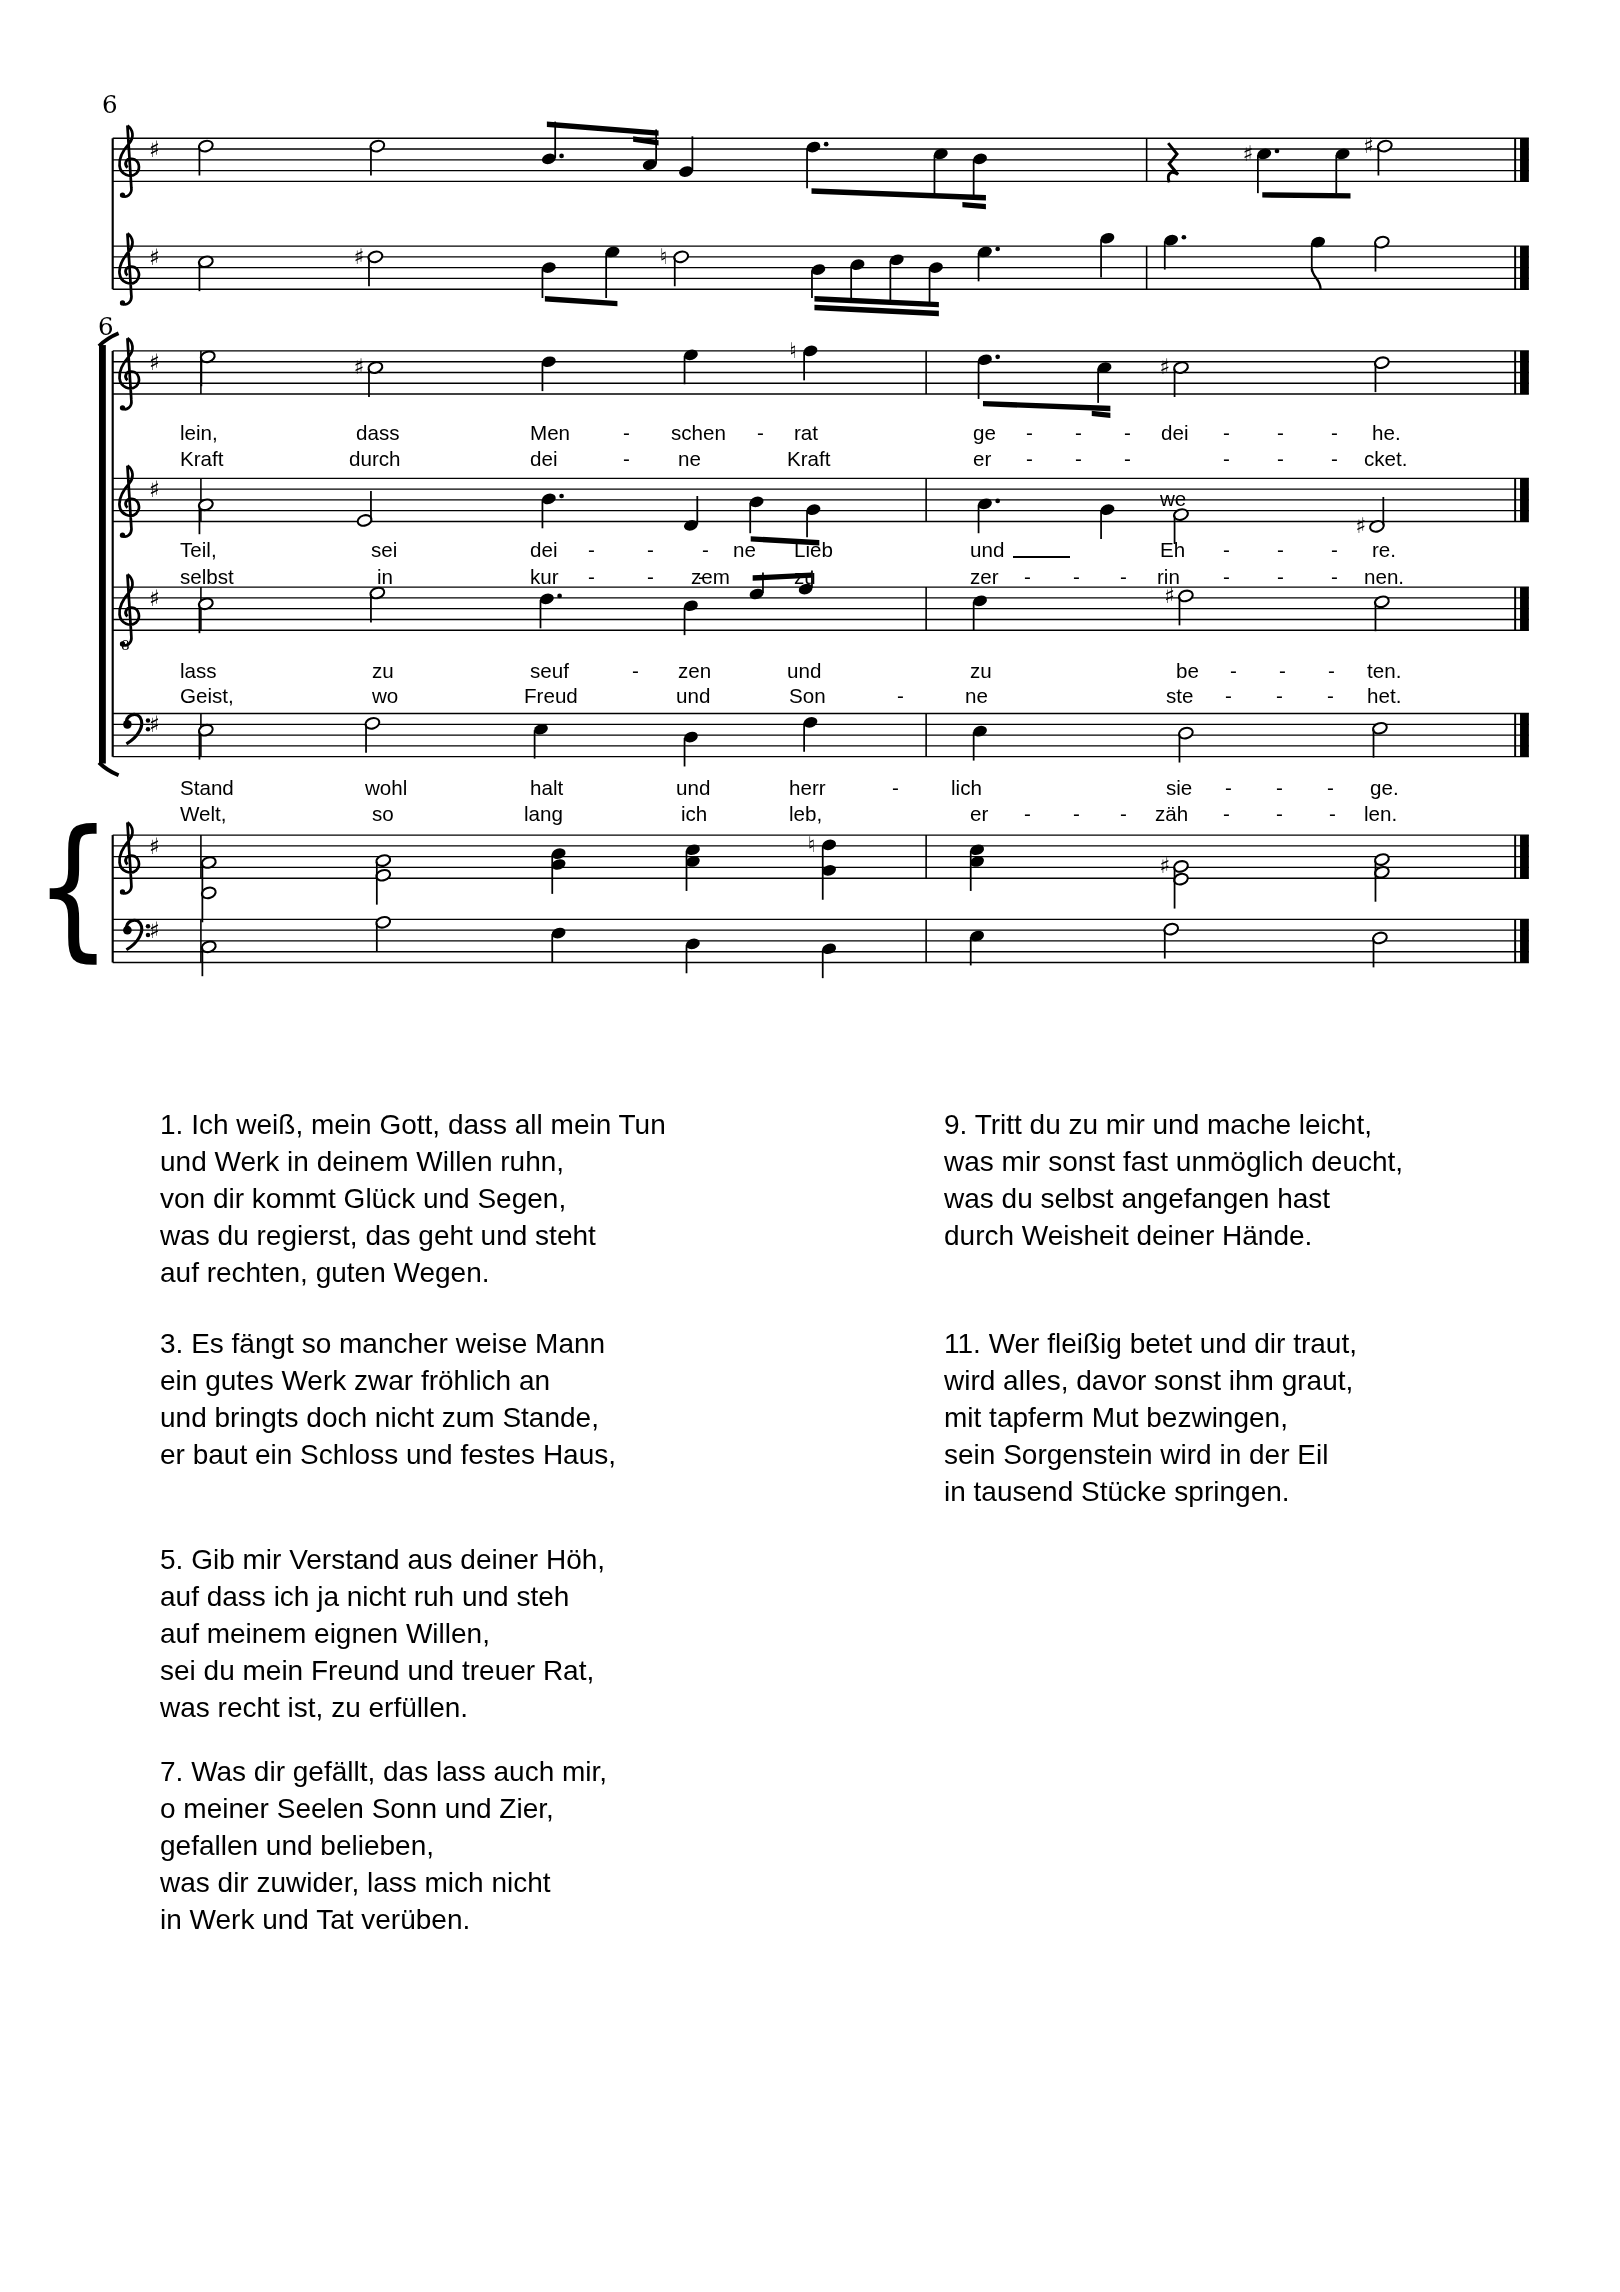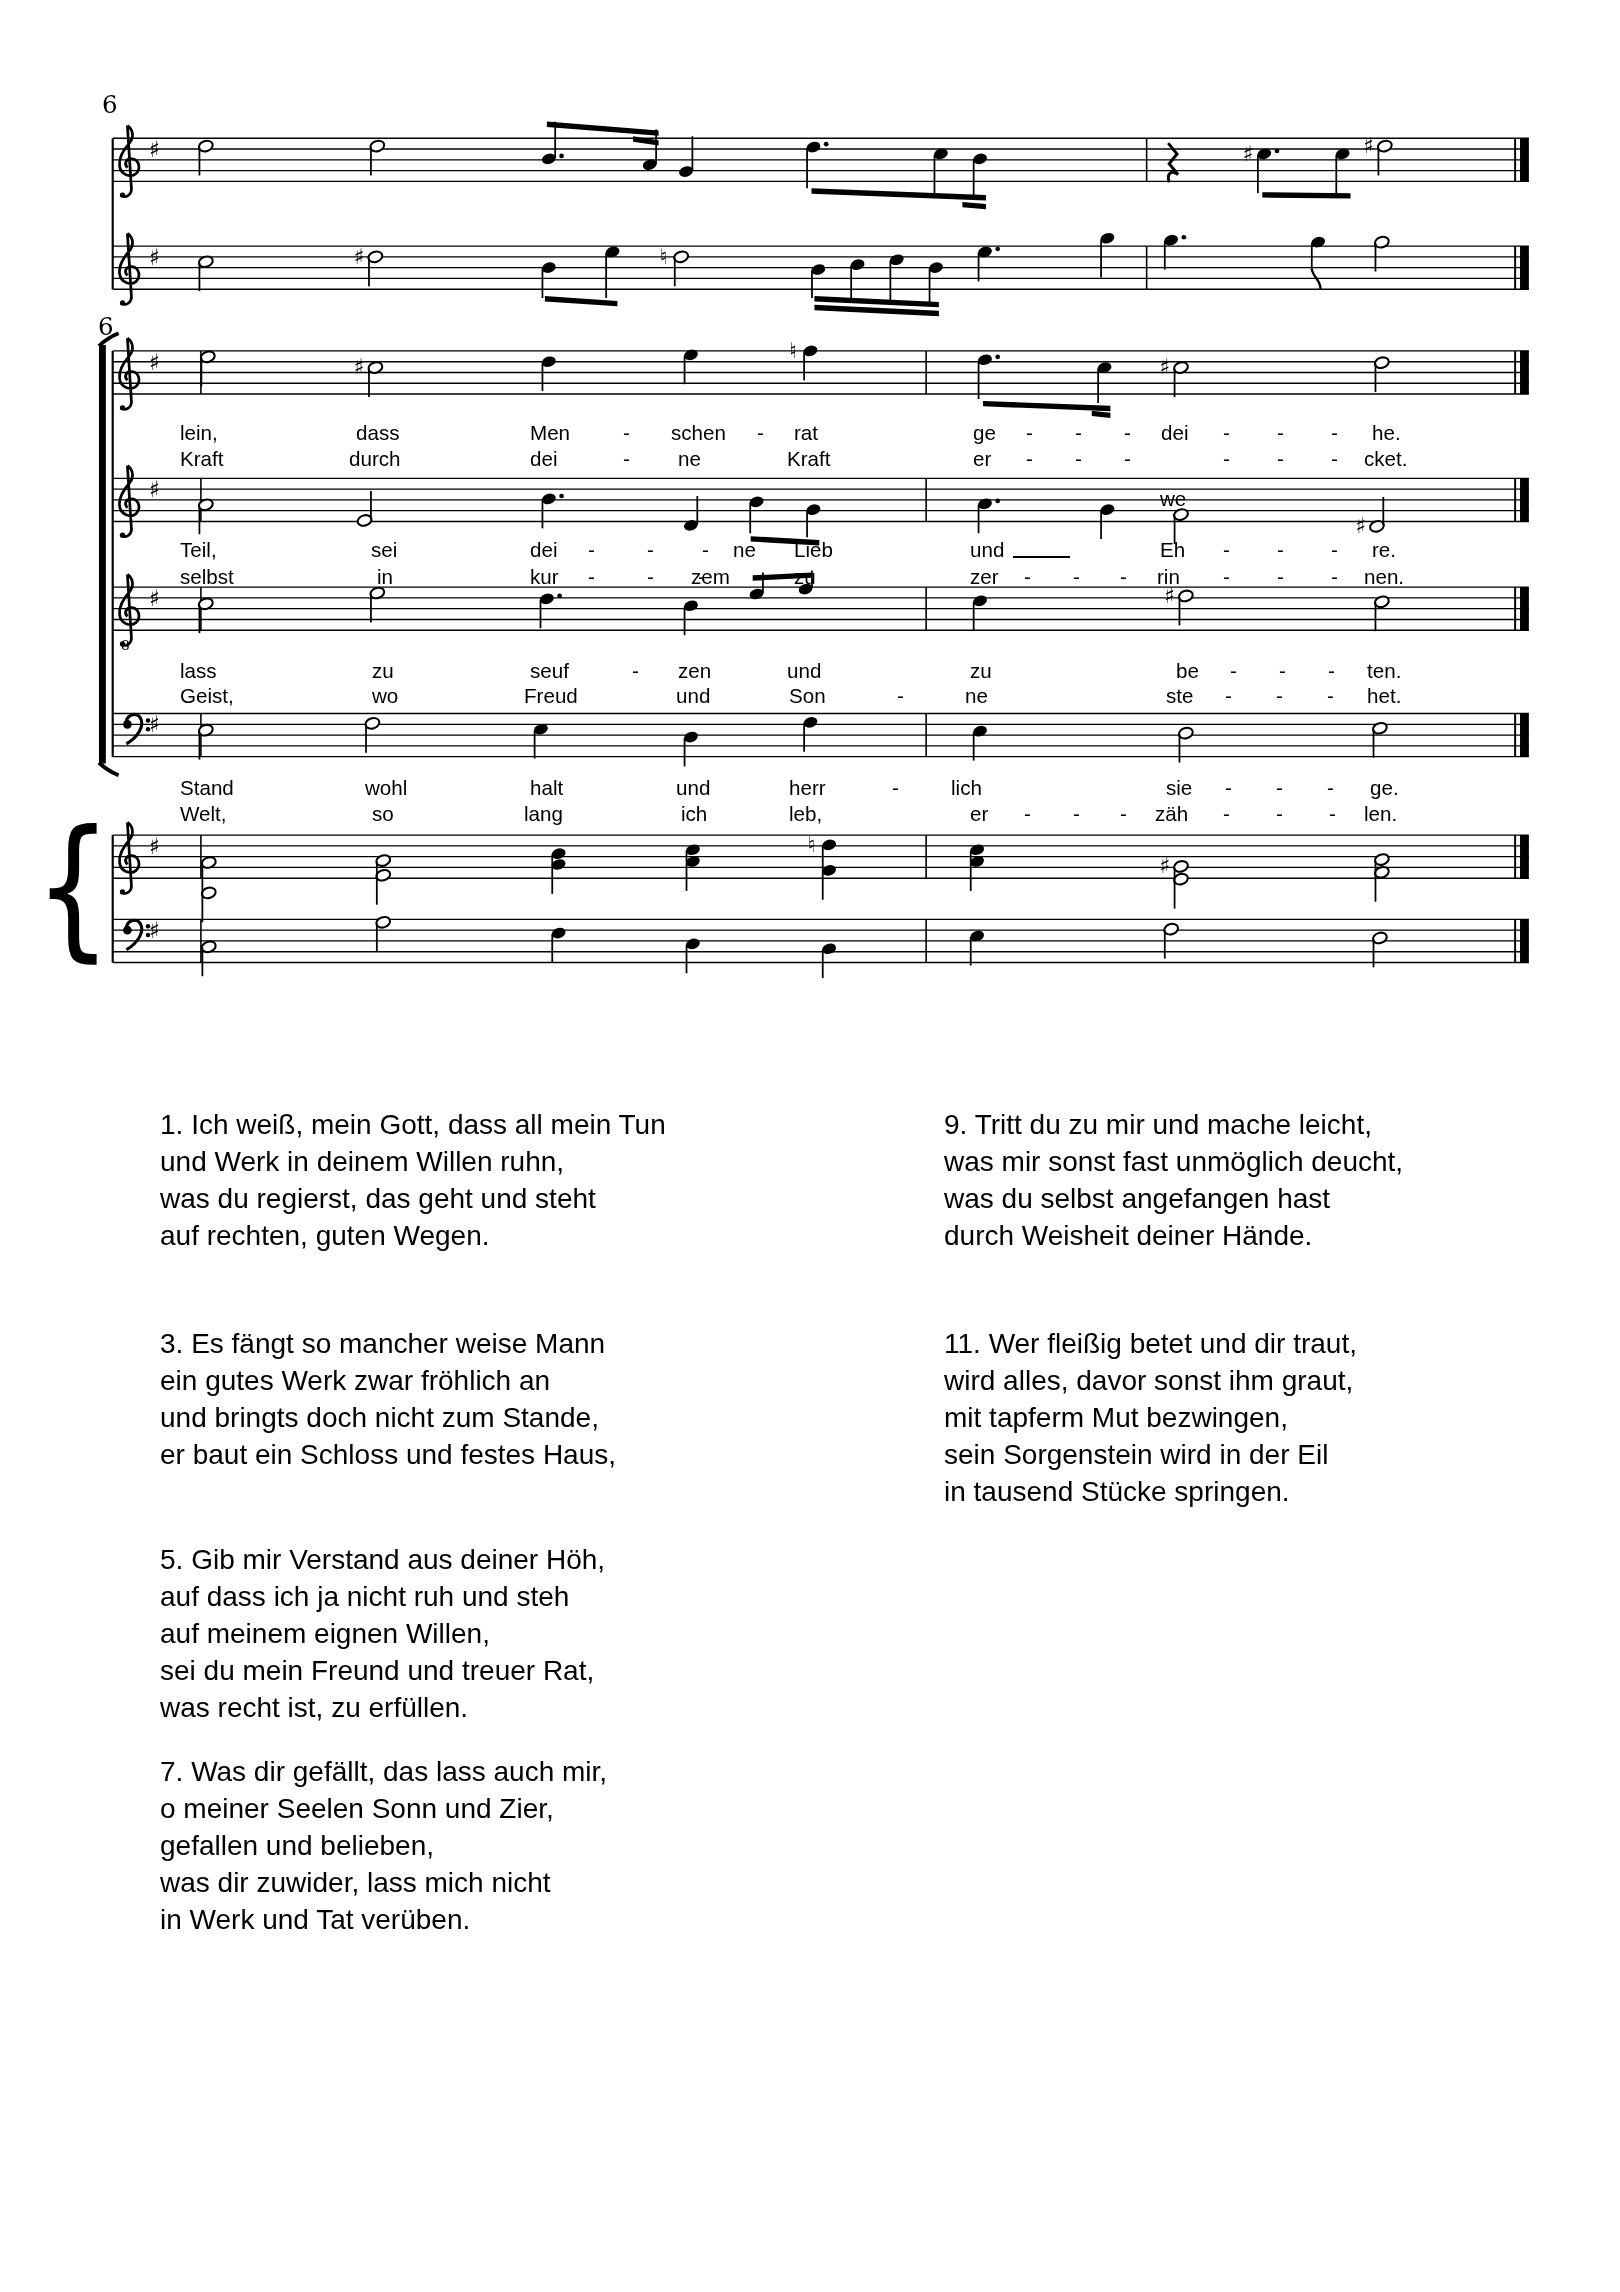--- a/index.html
+++ b/index.html
@@ -497,20 +497,21 @@
         <span class="lyric-syl" style="left: 1276px;">-</span>
         <span class="lyric-syl" style="left: 1329px;">-</span>
         <span class="lyric-syl" style="left: 1364px;">len.</span>
       </div>
     </div>
 
   <div id="verses-left" class="verse-col" style="left:160px;">
       <div class="verse-block" style="top: 1106px;">
         <div class="verse-line">1. Ich weiß, mein Gott, dass all mein Tun</div>
         <div class="verse-line">und Werk in deinem Willen ruhn,</div>
+        <div class="verse-line">von dir kommt Glück und Segen,</div>
         <div class="verse-line">was du regierst, das geht und steht</div>
         <div class="verse-line">auf rechten, guten Wegen.</div>
       </div>
       <div class="verse-block" style="top: 1325px;">
         <div class="verse-line">3. Es fängt so mancher weise Mann</div>
         <div class="verse-line">ein gutes Werk zwar fröhlich an</div>
         <div class="verse-line">und bringts doch nicht zum Stande,</div>
         <div class="verse-line">er baut ein Schloss und festes Haus,</div>
       </div>
       <div class="verse-block" style="top: 1541px;">

